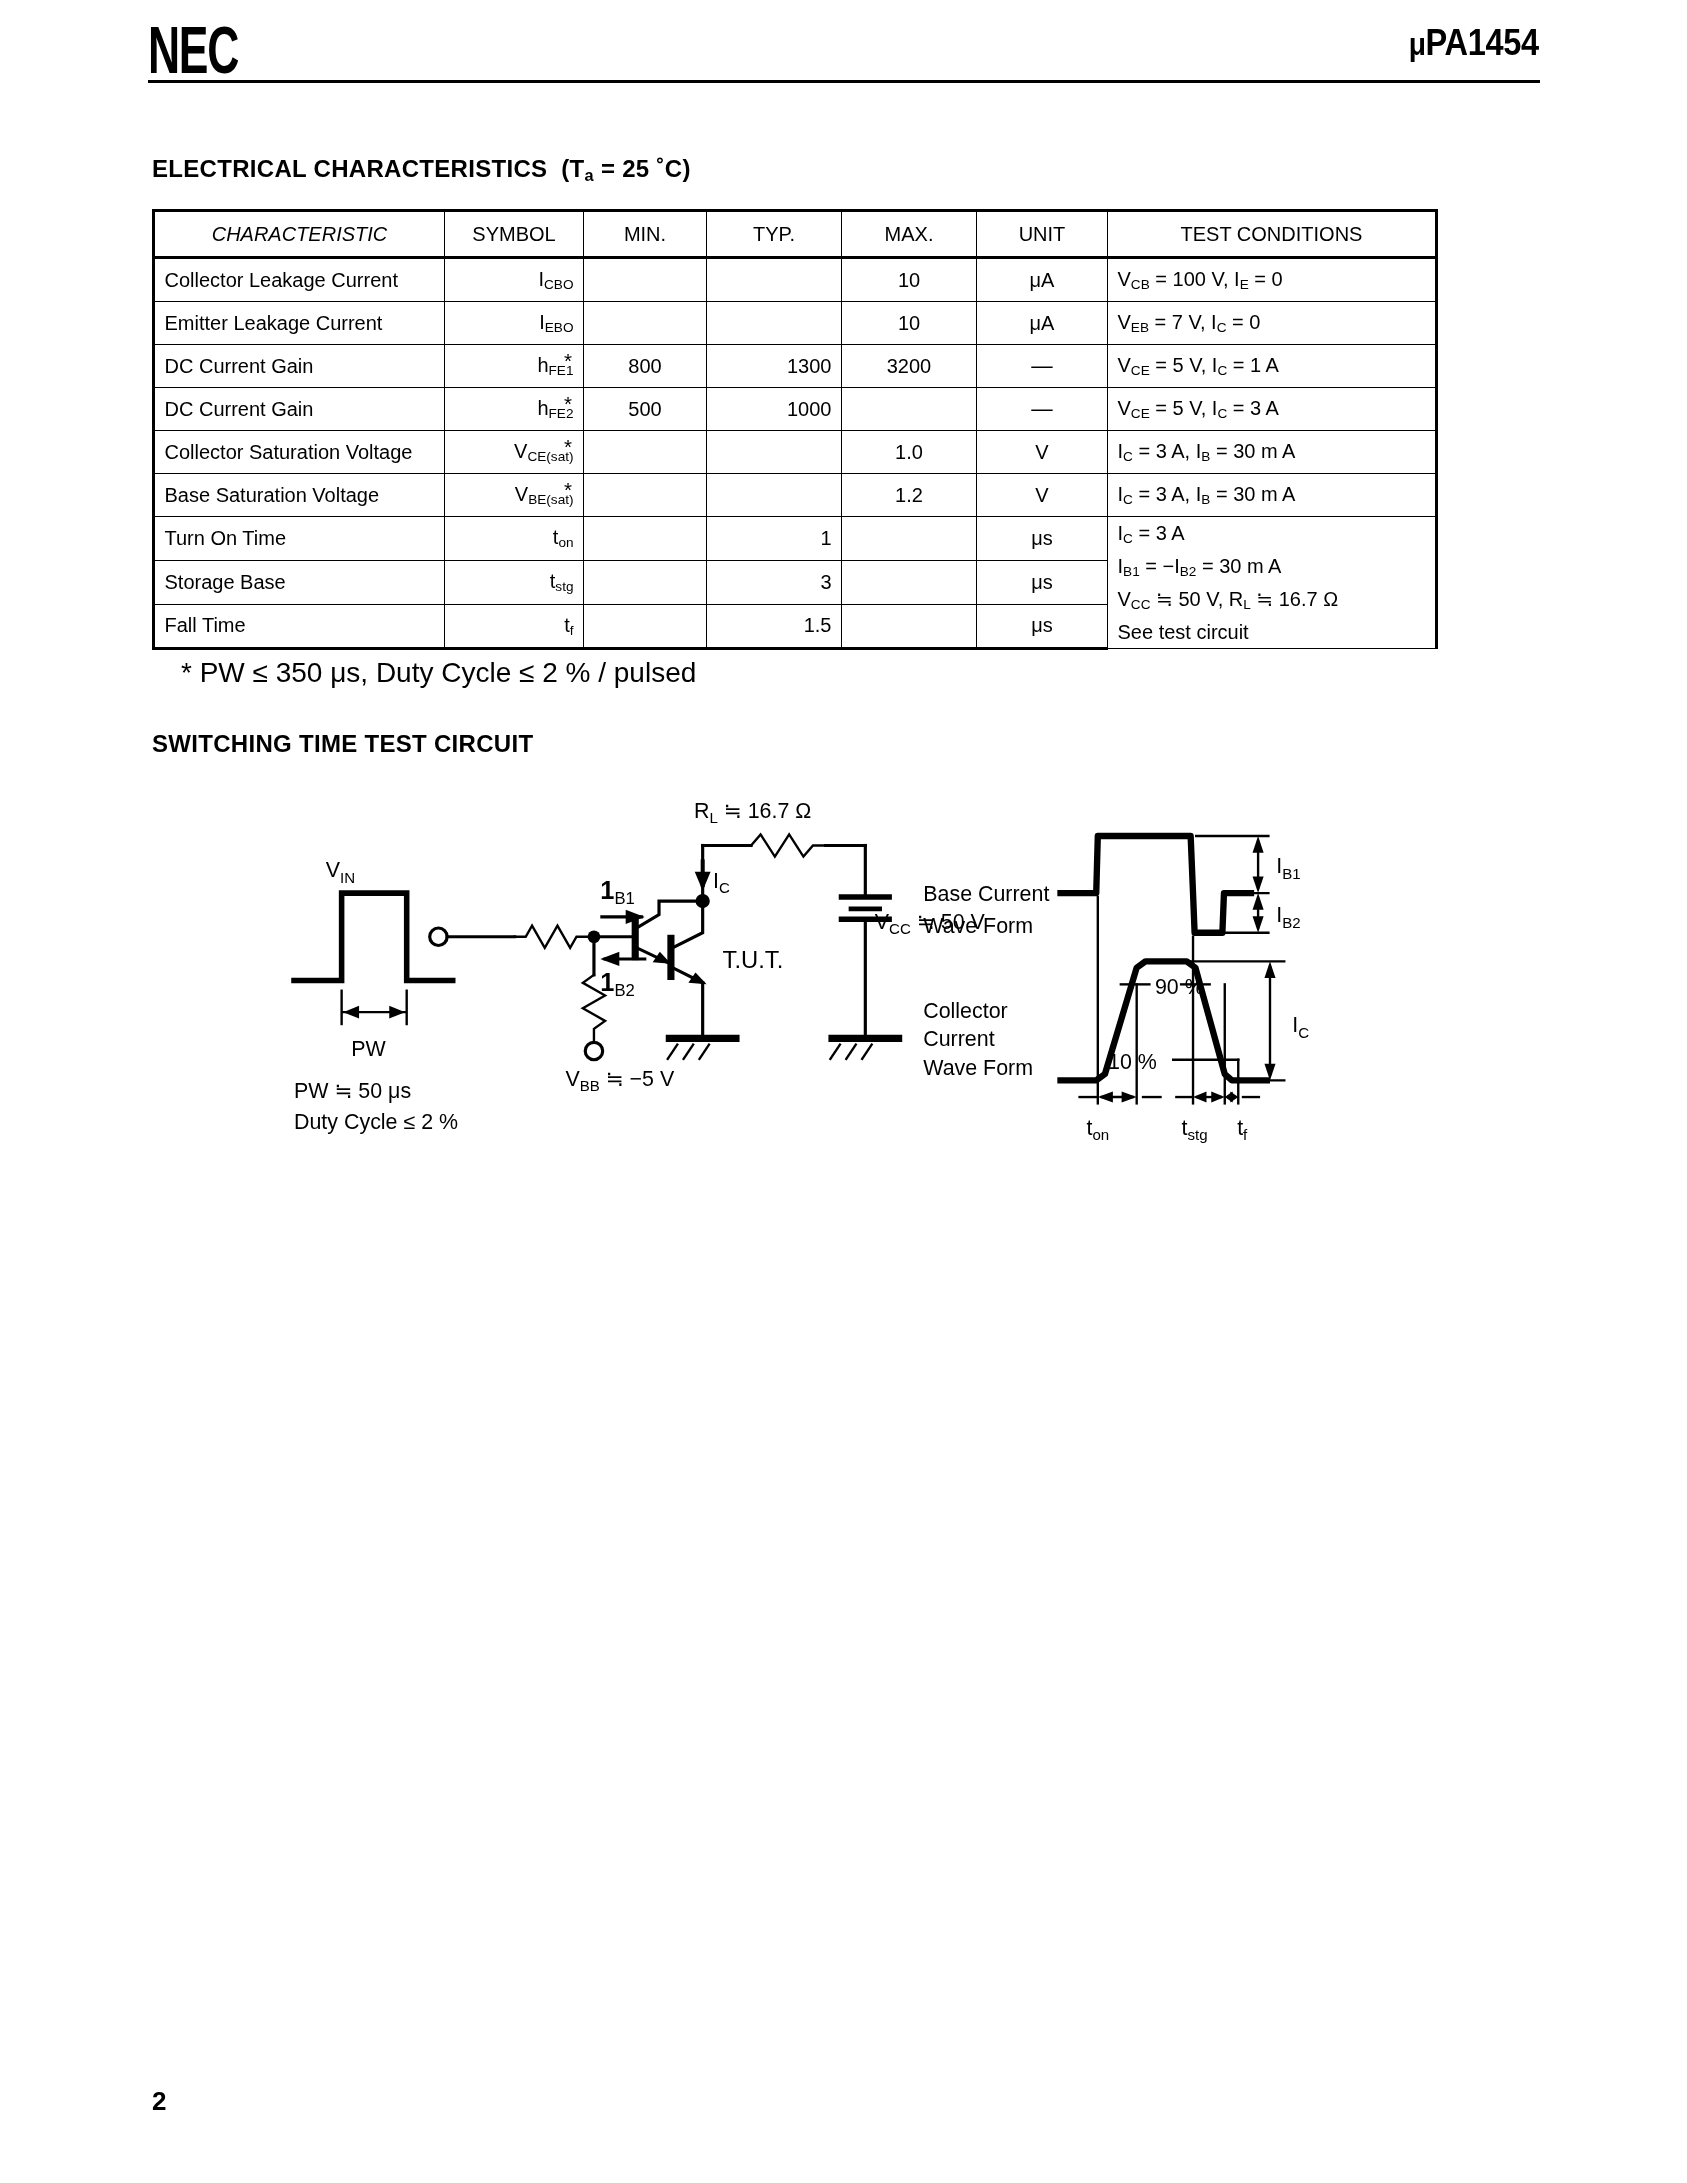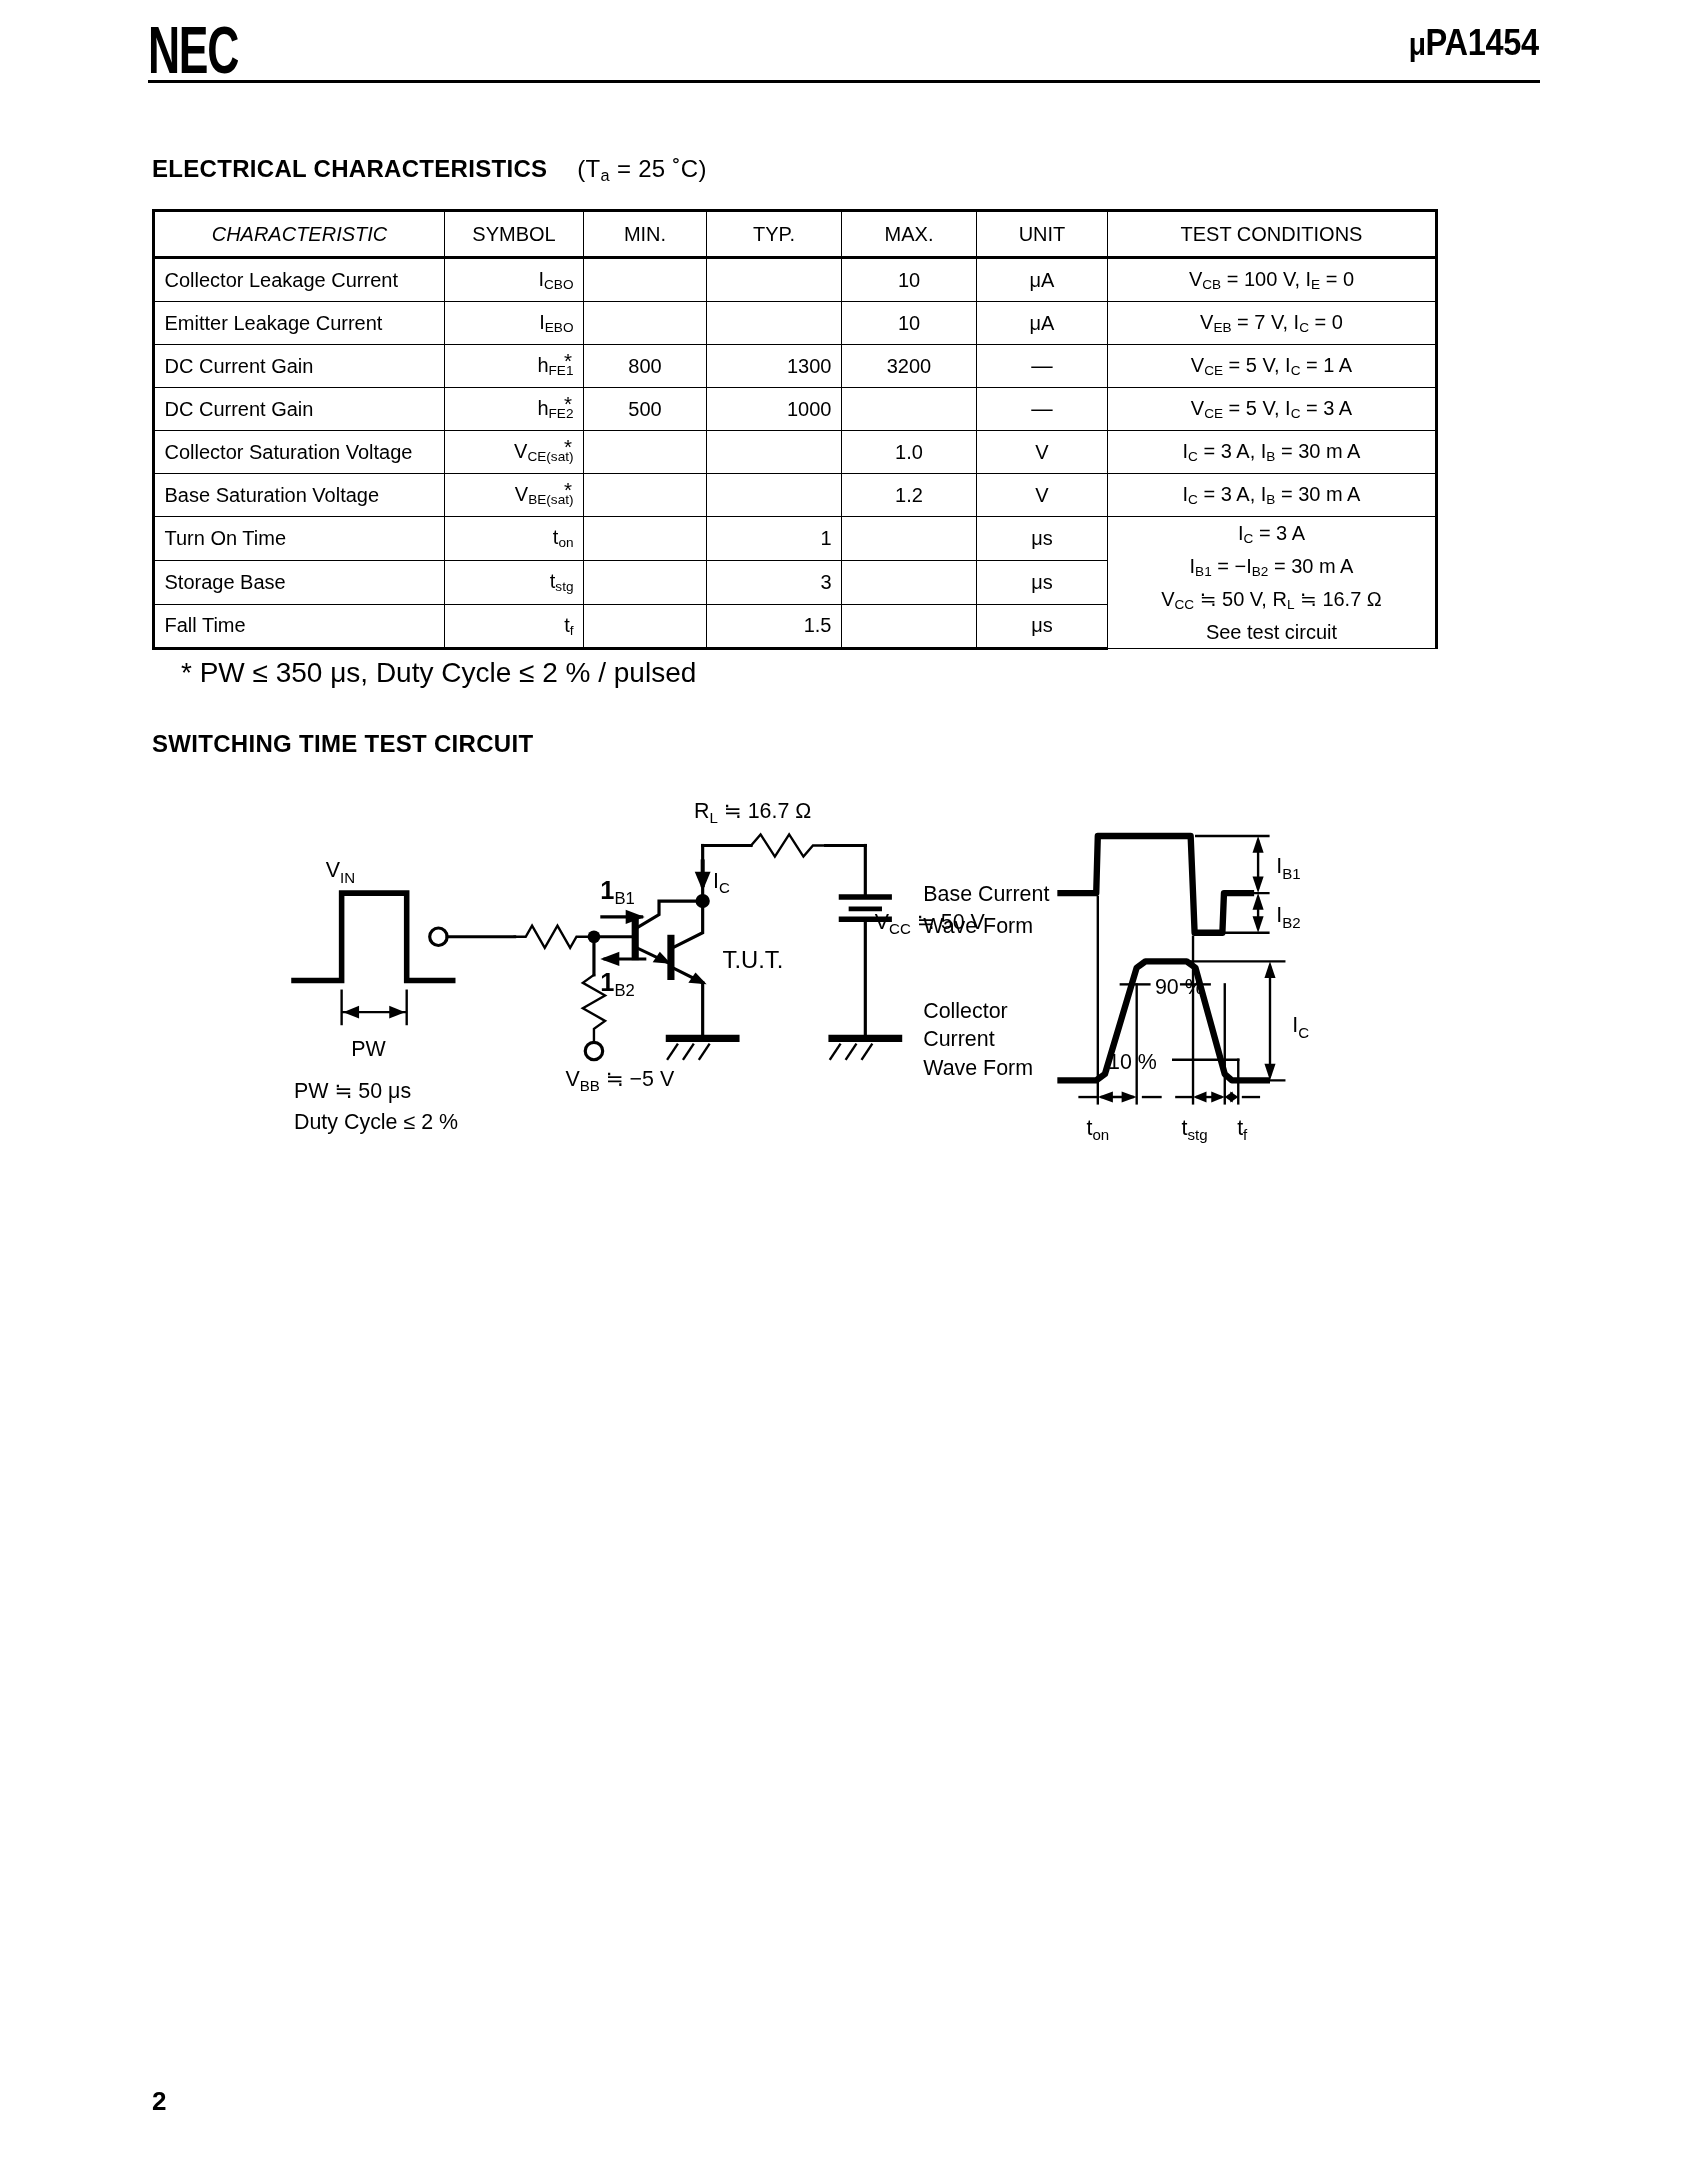--- a/index.html
+++ b/index.html
@@ -60,21 +60,21 @@
   .section-title {
     position: absolute;
     font-family: "Liberation Sans", sans-serif;
     font-weight: bold;
     font-size: 24px;
     letter-spacing: 0.3px;
     white-space: nowrap;
   }
   #elec-title { left: 152px; top: 155px; }
   #switch-title { left: 152px; top: 730px; }
-  .t-cond { font-weight: normal; margin-left: 16px; }
+  .t-cond { font-weight: bold; }
   sub { font-size: 0.68em; vertical-align: -0.22em; }
 
   
   #spec-table {
     position: absolute;
     left: 152px;
     top: 209px;
     width: 1286px;
     border-collapse: collapse;
     table-layout: fixed;
@@ -99,21 +99,21 @@
   #spec-table thead tr th:first-child { border-top-width: 3.2px; border-left-width: 3.2px; font-style: italic; }
   #spec-table thead tr th { border-top-width: 3.2px; }
   #spec-table thead tr th:last-child { border-right-width: 3.2px; }
 
   .col-char  { width: 270px; text-align: left; }
   .col-sym   { width: 119px; text-align: right; position: relative; }
   .col-min   { width: 103px; text-align: center; }
   .col-typ   { width: 115px; text-align: right; }
   .col-max   { width: 115px; text-align: center; }
   .col-unit  { width: 111px; text-align: center; }
-  .col-test  { text-align: center; }
+  .col-test  { text-align: left; }
 
   .sym-star {
     position: absolute;
     right: 11px;
     top: 6.4px;
     font-size: 20.6px;
     line-height: 1;
   }
   .tc-multi {
     vertical-align: middle;

